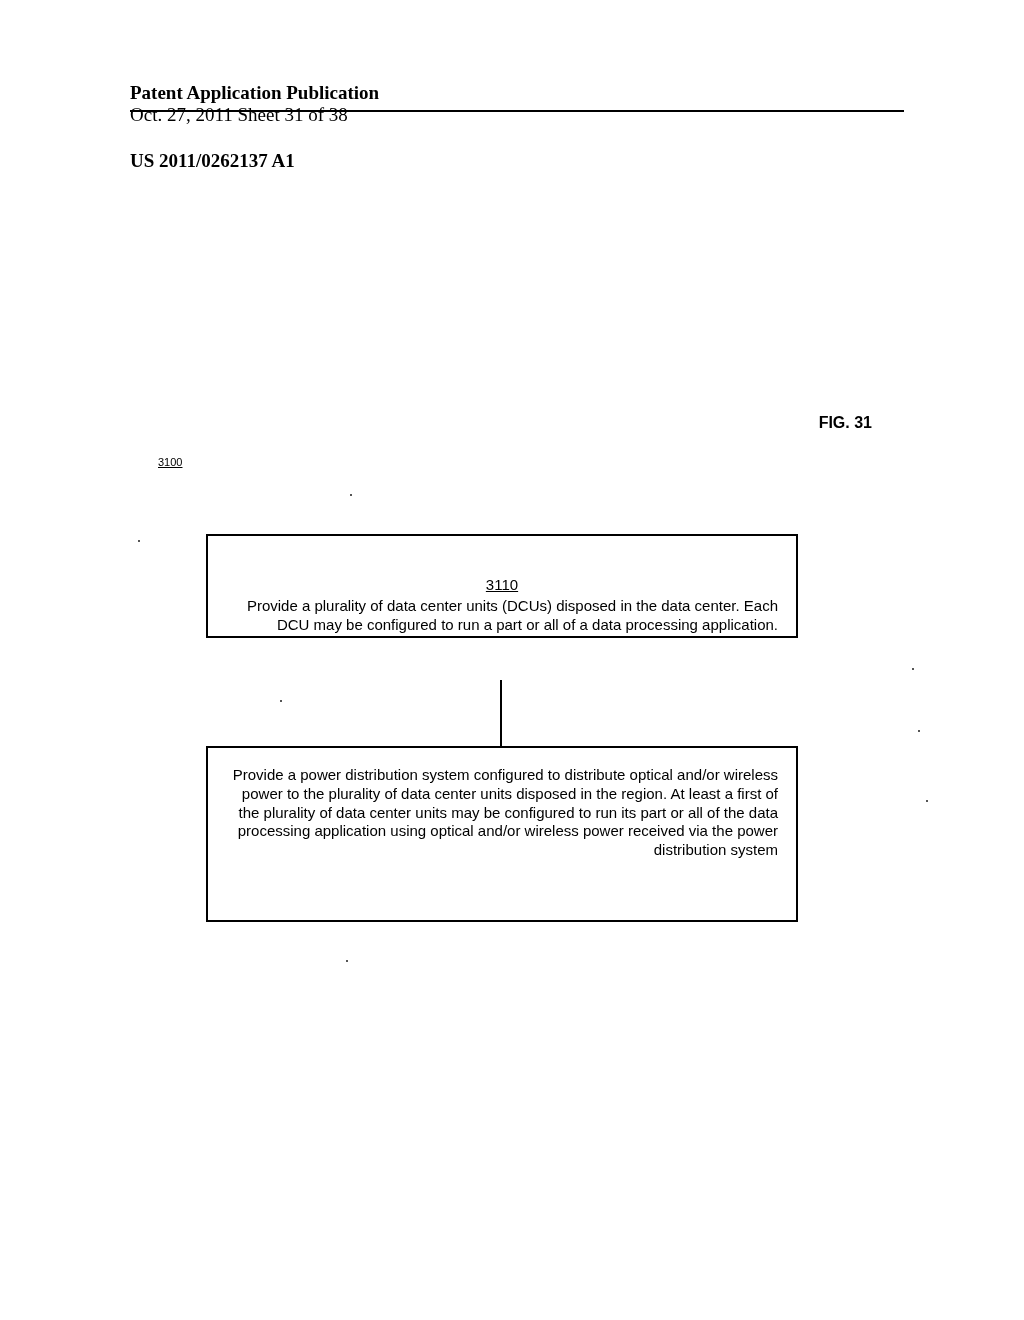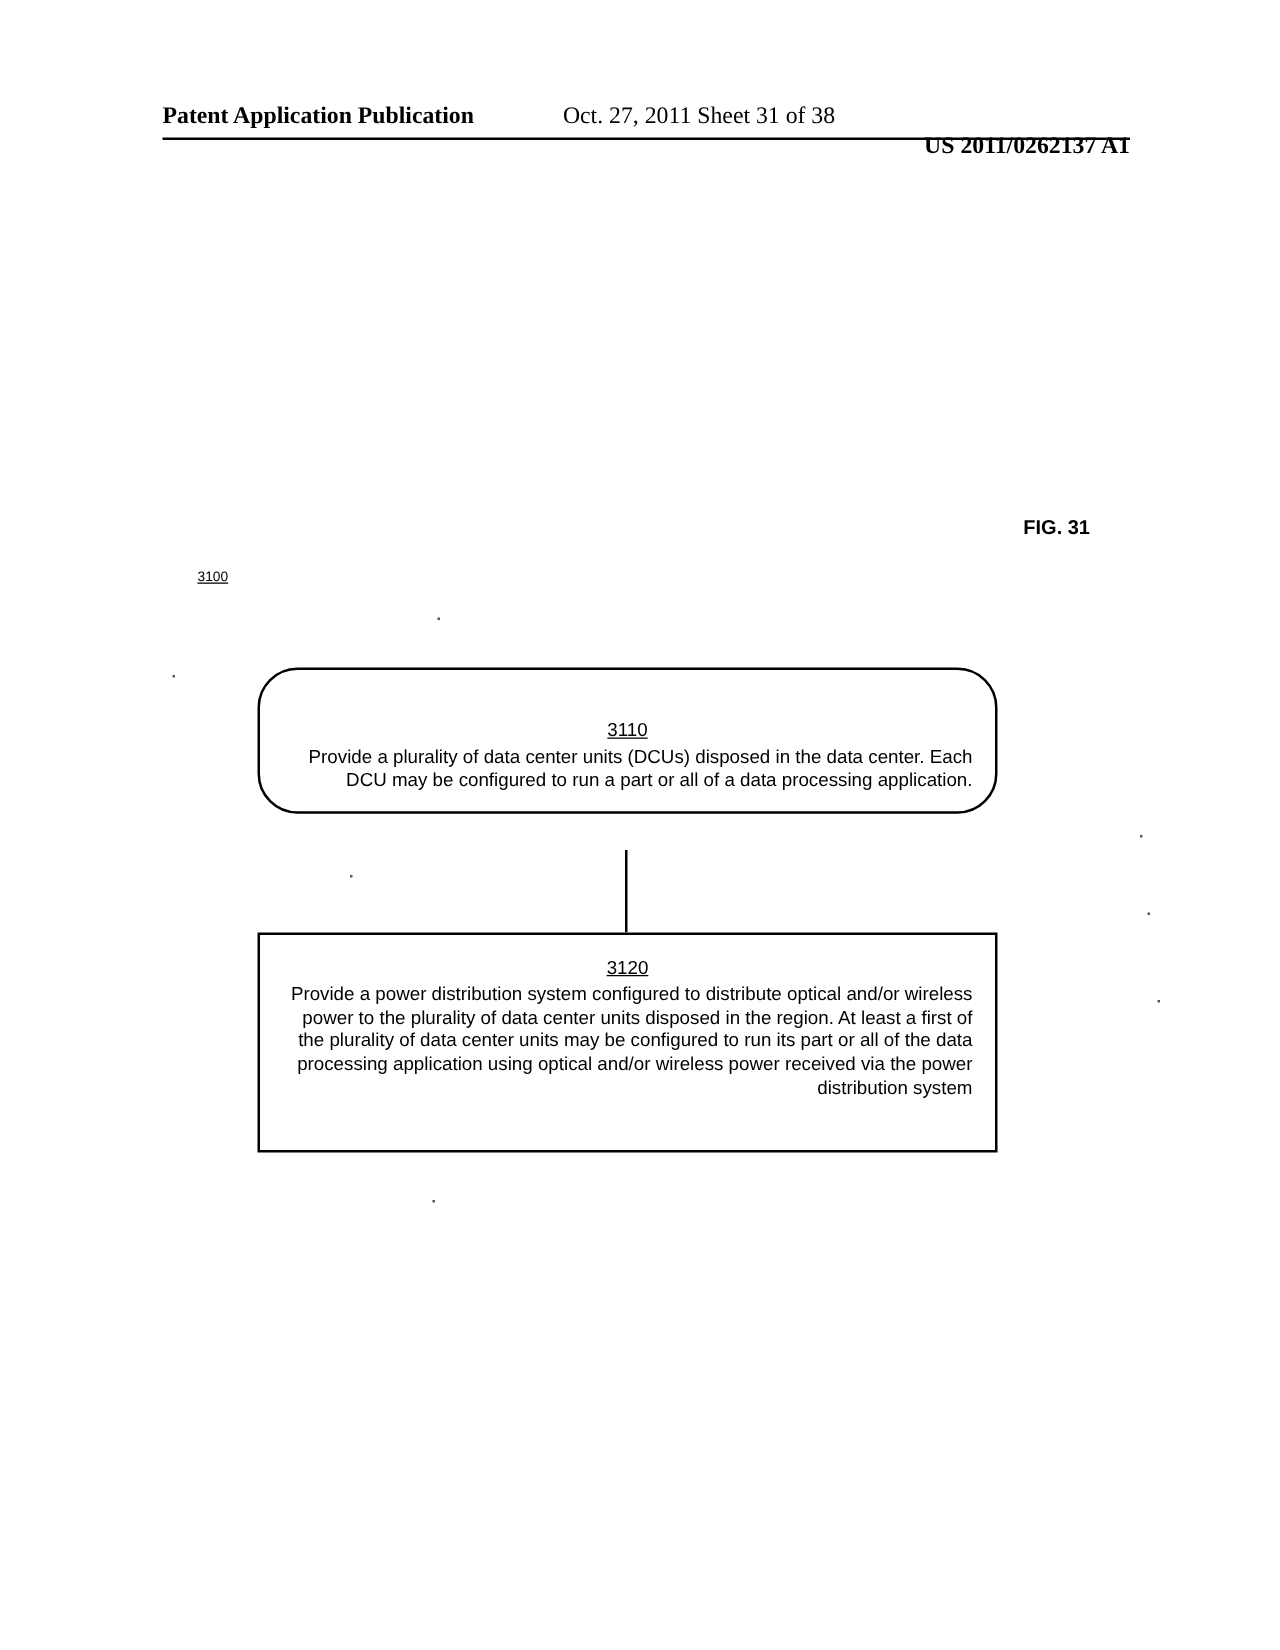--- a/index.html
+++ b/index.html
@@ -5,22 +5,23 @@
   * { box-sizing: border-box; margin: 0; padding: 0; }
   html, body { width: 1024px; height: 1320px; background: #fff; font-family: "Times New Roman", Times, serif; color: #000; }
   .page { position: relative; width: 1024px; height: 1320px; }
 
   .header {
     position: absolute;
     top: 82px;
     left: 130px;
     right: 120px;
     display: flex;
-    justify-content: space-between;
+    justify-content: center;
     font-size: 19px;
+    flex-direction: column;
   }
   .header .left { font-weight: bold; }
   .header .center { }
   .header .right { font-weight: bold; margin-top: 24px; }
 
   .header-rule {
     position: absolute;
     top: 110px;
     left: 130px;
     right: 120px;
@@ -55,21 +56,21 @@
     line-height: 1.25;
   }
   .box .num {
     display: block;
     text-align: center;
     text-decoration: underline;
     margin-bottom: 2px;
   }
   .box .txt { display: block; text-align: right; }
 
-  .box1 { top: 534px; left: 206px; width: 592px; height: 117px; padding-top: 40px; border-radius: 32px; }
+  .box1 { top: 534px; left: 206px; width: 592px; height: 104px; padding-top: 40px; }
   .box2 { top: 746px; left: 206px; width: 592px; height: 176px; padding-top: 18px; }
 
   .connector {
     position: absolute;
     left: 500px;
     top: 680px;
     width: 2px;
     height: 66px;
     background: #000;
   }
@@ -99,21 +100,20 @@
   <div class="fc-number">3100</div>
 
   <div class="box box1">
     <span class="num">3110</span>
     <span class="txt">Provide a plurality of data center units (DCUs) disposed in the  data center.  Each DCU may be configured to run a part or all of a data processing application.</span>
   </div>
 
   <div class="connector"></div>
 
   <div class="box box2">
-    <span class="num">3120</span>
     <span class="txt">Provide a power distribution system configured to distribute optical and/or wireless power to the plurality of data center units disposed in the region.  At least a first of the plurality of data center units may be configured to run its part or all of the data processing application using optical and/or wireless power received via the power distribution system</span>
   </div>
 
   <div class="speck s1"></div>
   <div class="speck s2"></div>
   <div class="speck s3"></div>
   <div class="speck s4"></div>
   <div class="speck s5"></div>
   <div class="speck s6"></div>
   <div class="speck s7"></div>

